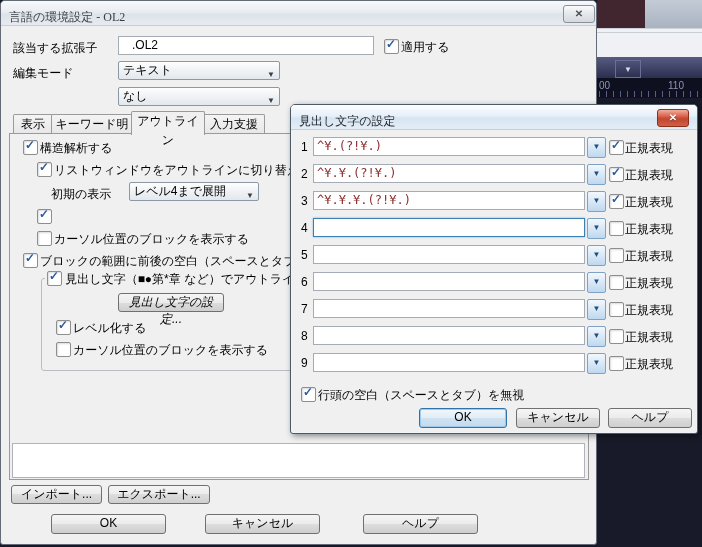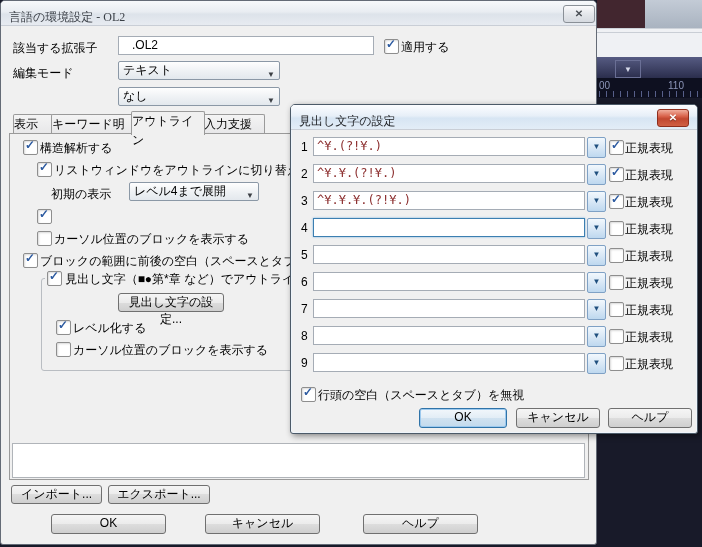--- a/index.html
+++ b/index.html
@@ -45,21 +45,21 @@
   .cb{width:13px;height:13px;background:#fff;border:1px solid #8e8e8e;border-radius:2px;
       box-shadow:inset 1px 1px 2px rgba(0,0,0,.15);}
   .cb.abs{position:absolute;}
   .cb.inline{position:relative;display:inline-block;vertical-align:-3px;}
   .cb .mark{position:absolute;left:1px;top:-3px;font-size:12px;font-weight:bold;color:#2c5aa0;visibility:hidden;}
   .cb[data-checked="true"] .mark{visibility:visible;}
   .cblab{position:absolute;white-space:nowrap;line-height:14px;}
 
   
   .tab{position:absolute;top:113px;height:20px;border:1px solid #9a9a9a;border-bottom:none;border-radius:2px 2px 0 0;
-       background:linear-gradient(#f4f4f4,#e6e6e8);line-height:19px;z-index:1;}
+       background:linear-gradient(#f4f4f4,#e6e6e8);text-align:center;line-height:19px;z-index:1;}
   .tab.active{top:110px;height:23px;background:#f0f0f0;z-index:3;}
   .tabpage{position:absolute;left:8px;top:132px;width:578px;height:345px;background:#f0f0f0;
            border:1px solid #9a9a9a;z-index:2;}
 
   .groupbox{position:absolute;border:1px solid #b9bdc2;border-radius:3px;}
   .caption{position:absolute;background:#f0f0f0;padding:0 4px 0 2px;height:14px;white-space:nowrap;z-index:2;}
 
   .whitebox{position:absolute;background:#fff;border:1px solid #b0b4b9;}
 
   
@@ -145,21 +145,21 @@
       </span>
     <span class="cblab" style="left:39px;top:253px;z-index:3;">ブロックの範囲に前後の空白（スペースとタブ）と改行</span>
 
     <div class="groupbox" style="left:40px;top:277px;width:330px;height:91px;z-index:3;"></div>
     <div class="caption" style="left:44px;top:270px;z-index:4;">
       <span class="cb inline" data-checked="true">
         <span class="mark">✓</span></span>
       <span>見出し文字（■●第*章 など）でアウトライン表示</span>
     </div>
 
-    <div class="btn" style="left:117px;top:292px;width:104px;height:17px;z-index:4;">見出し文字の設定...</div>
+    <div class="btn" style="left:117px;top:292px;width:104px;height:17px;z-index:4;font-style:italic;">見出し文字の設定...</div>
 
     <span class="cb abs" style="left:55px;top:319px;z-index:4;" data-checked="true">
       <span class="mark">✓</span>
       </span>
     <span class="cblab" style="left:72px;top:320px;z-index:4;">レベル化する</span>
 
     <span class="cb abs" style="left:55px;top:341px;z-index:4;" data-checked="false">
       </span>
     <span class="cblab" style="left:72px;top:342px;z-index:4;">カーソル位置のブロックを表示する</span>
 

